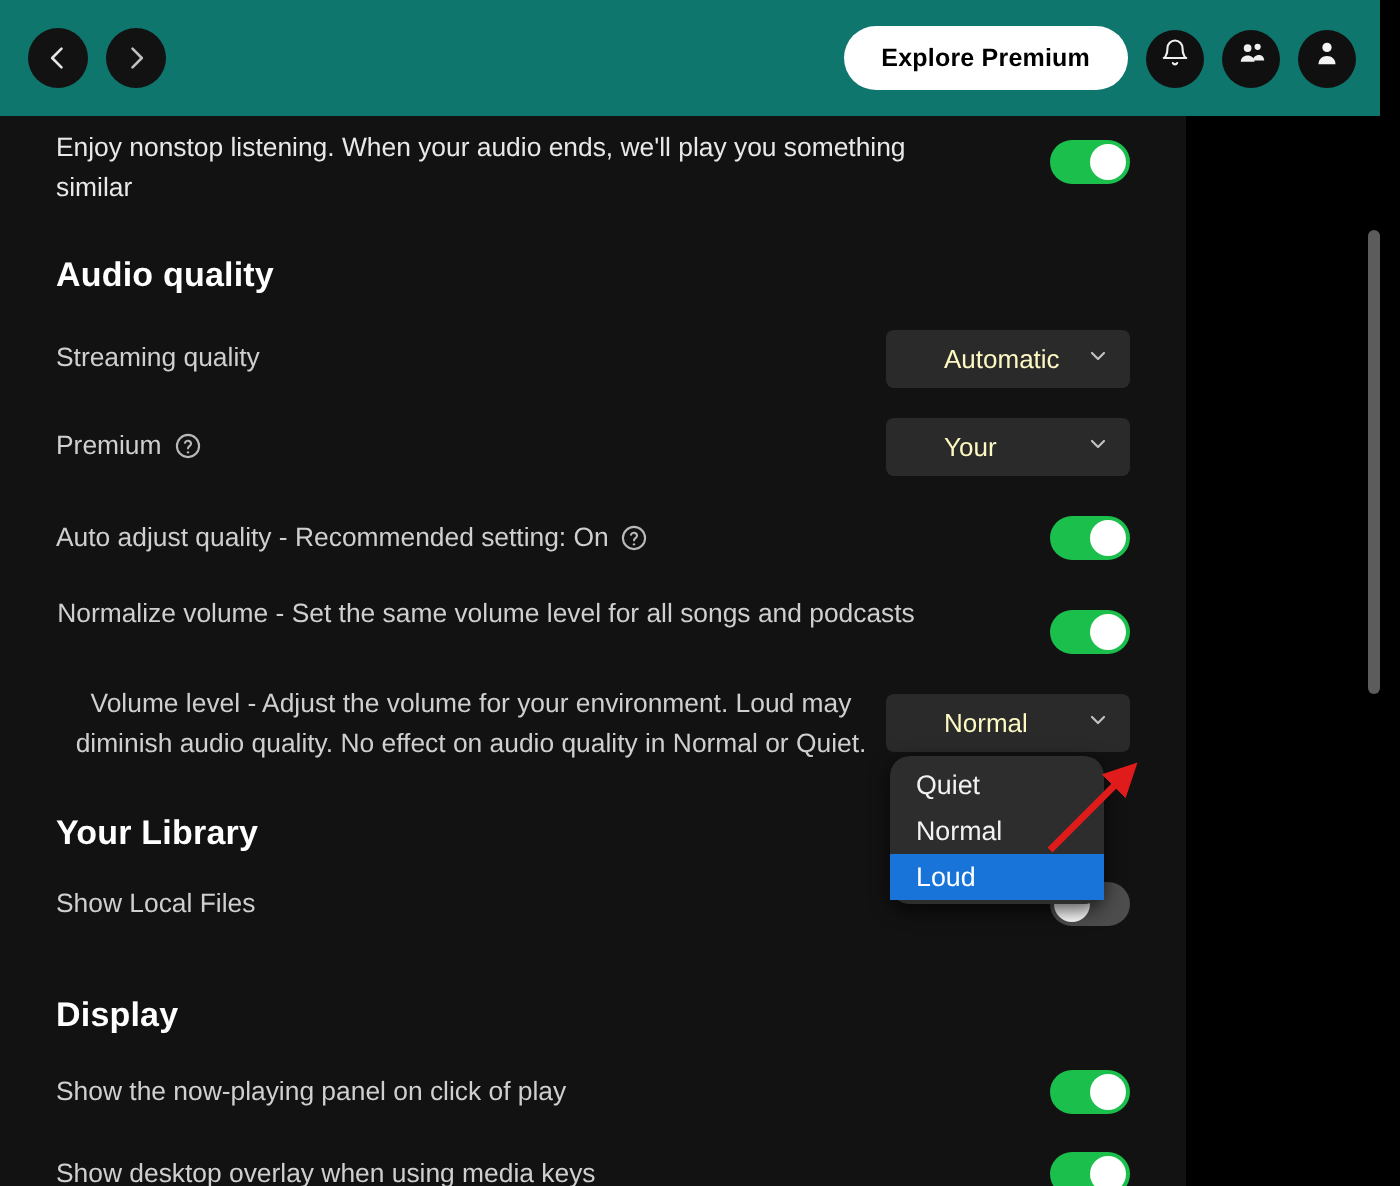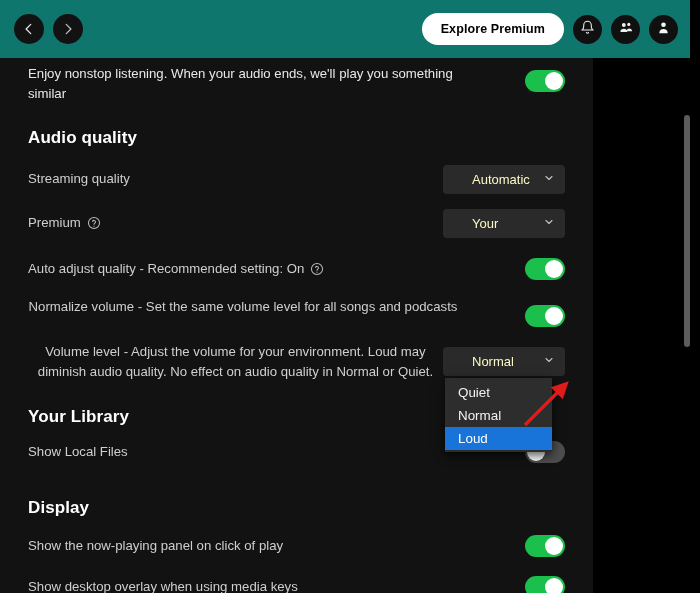--- a/index.html
+++ b/index.html
@@ -159,21 +159,21 @@
   .select .chev { opacity: .85; }
 
   .select-wrap { position: relative; }
 
   .select-menu {
     position: absolute;
     top: 31px;
     left: 2px;
     width: 107px;
     background: #2d2d2d;
-    border-radius: 0;
+    border-radius: 10px;
     padding: 3px 0 2px 0;
     box-shadow: 0 3px 10px rgba(0,0,0,.7);
     z-index: 60;
   }
   .menu-item {
     font-size: 13.4px;
     color: #f2f2f2;
     padding: 2px 0 2px 13px;
     line-height: 19px;
     cursor: pointer;

